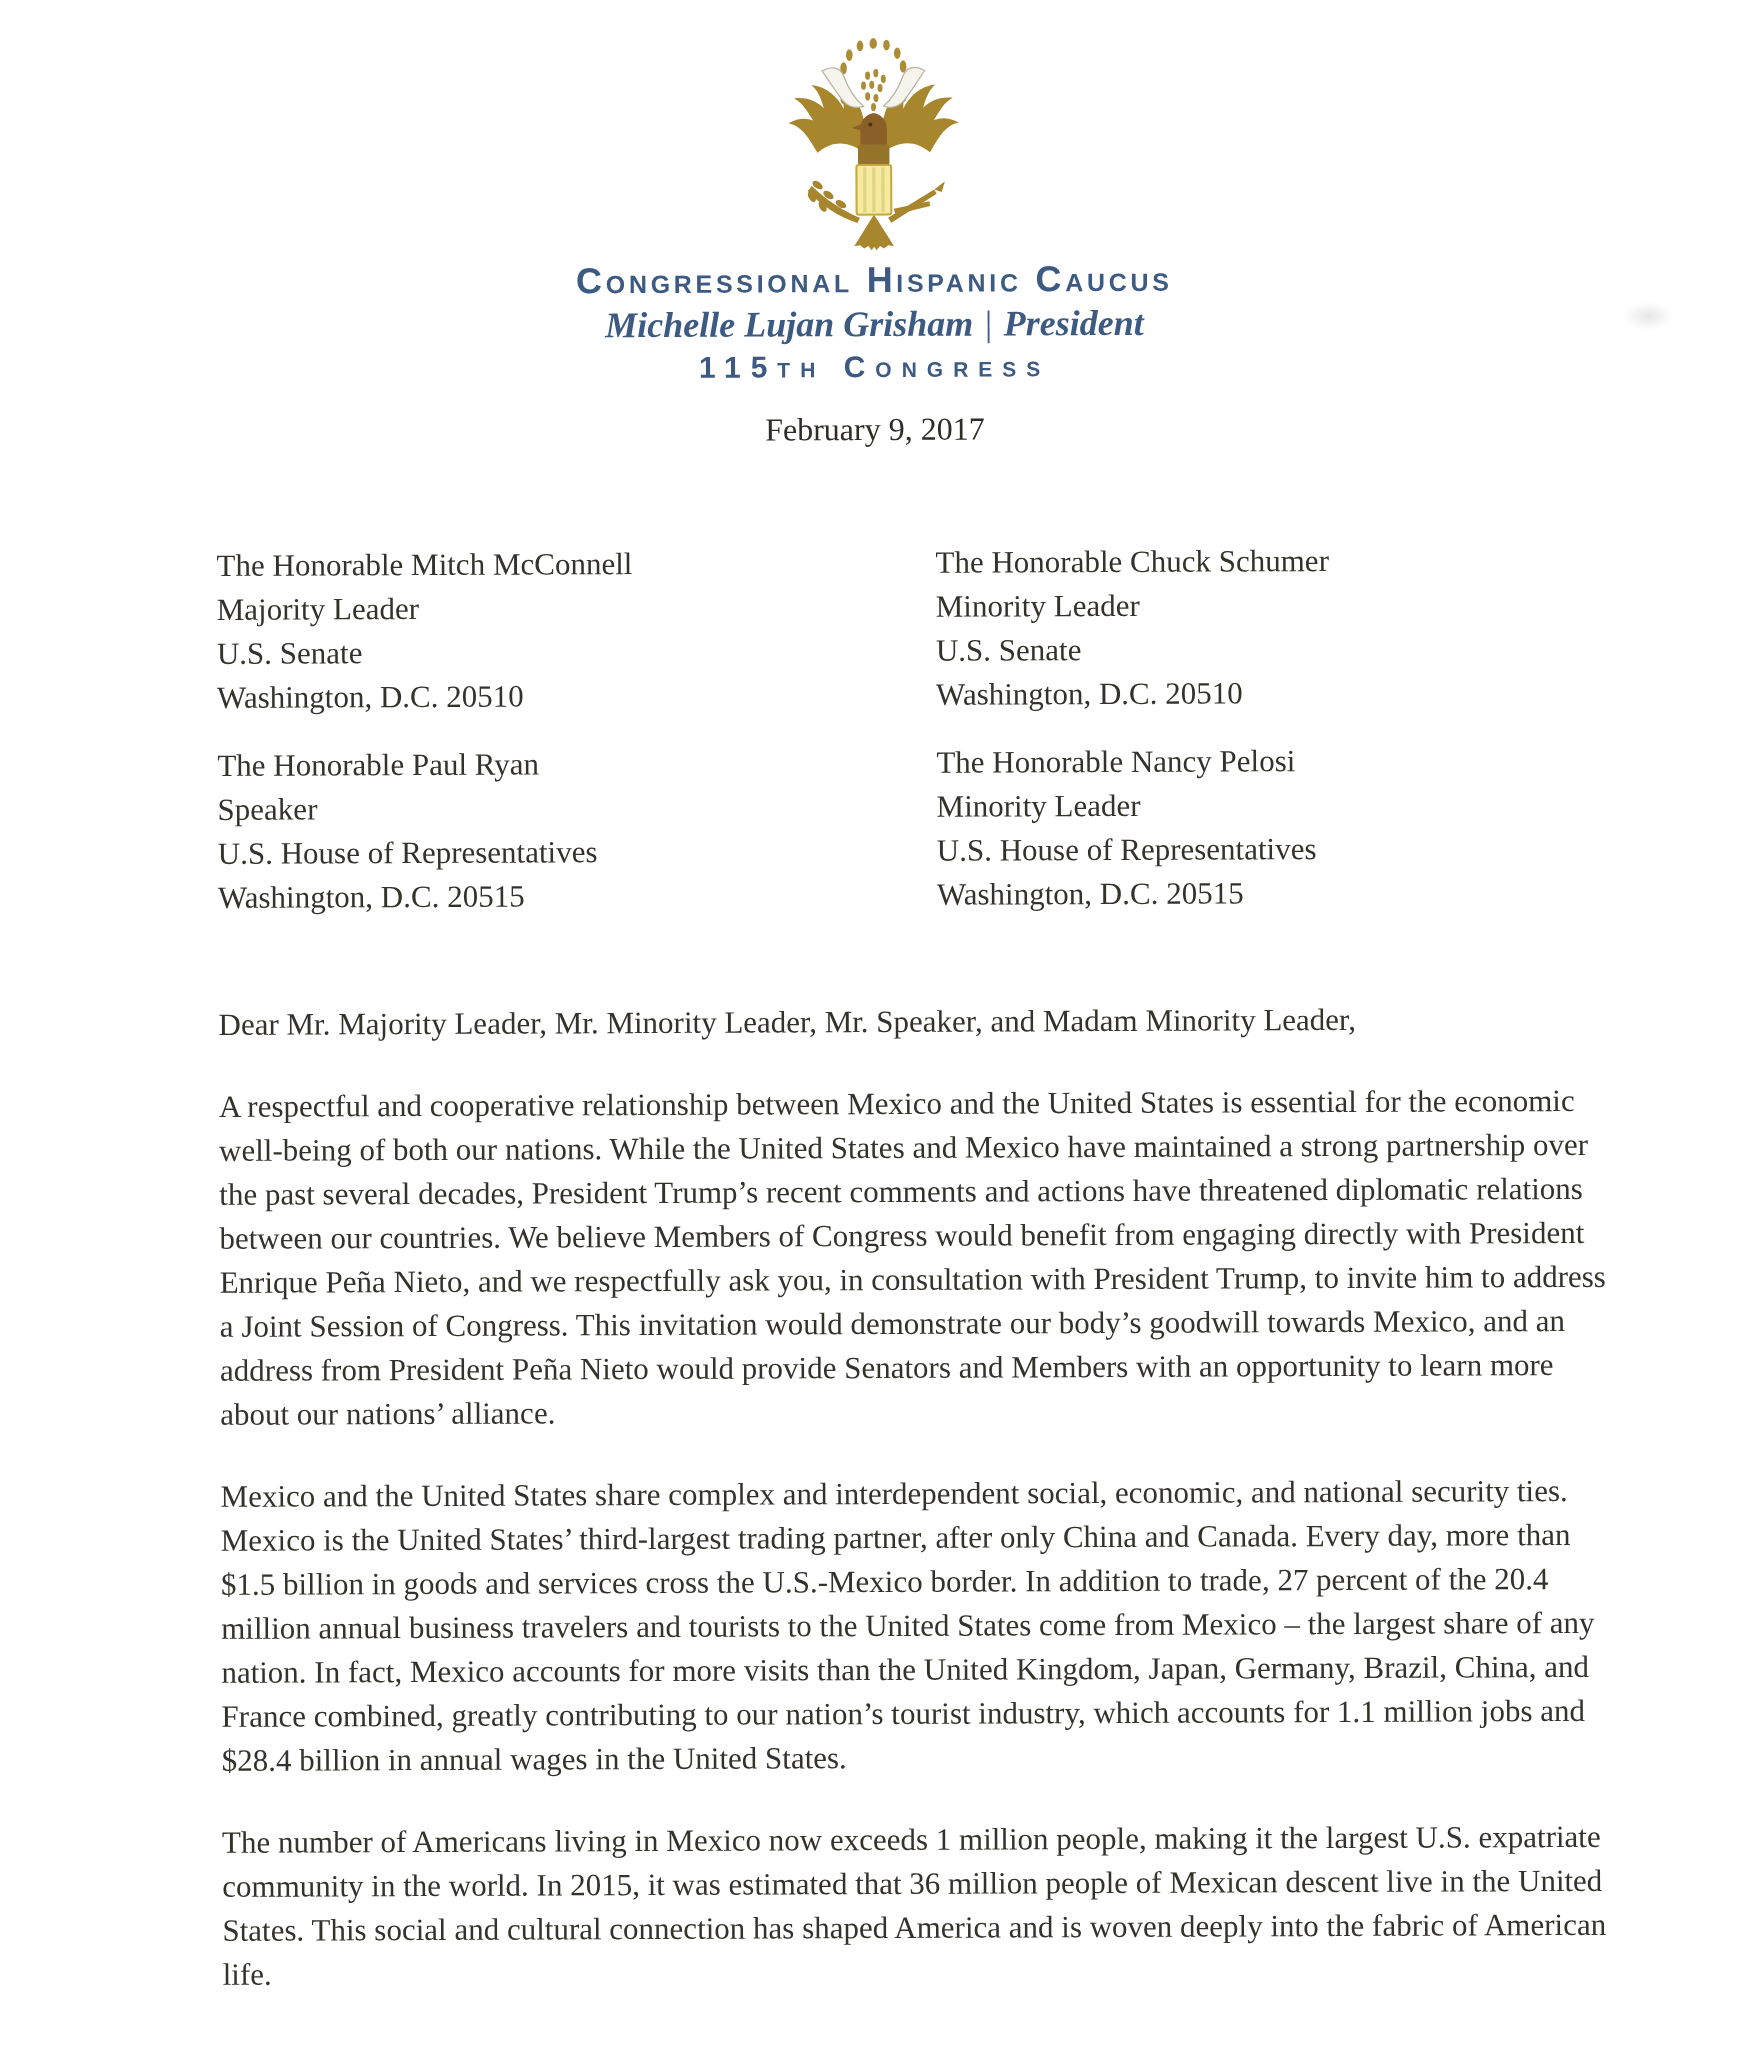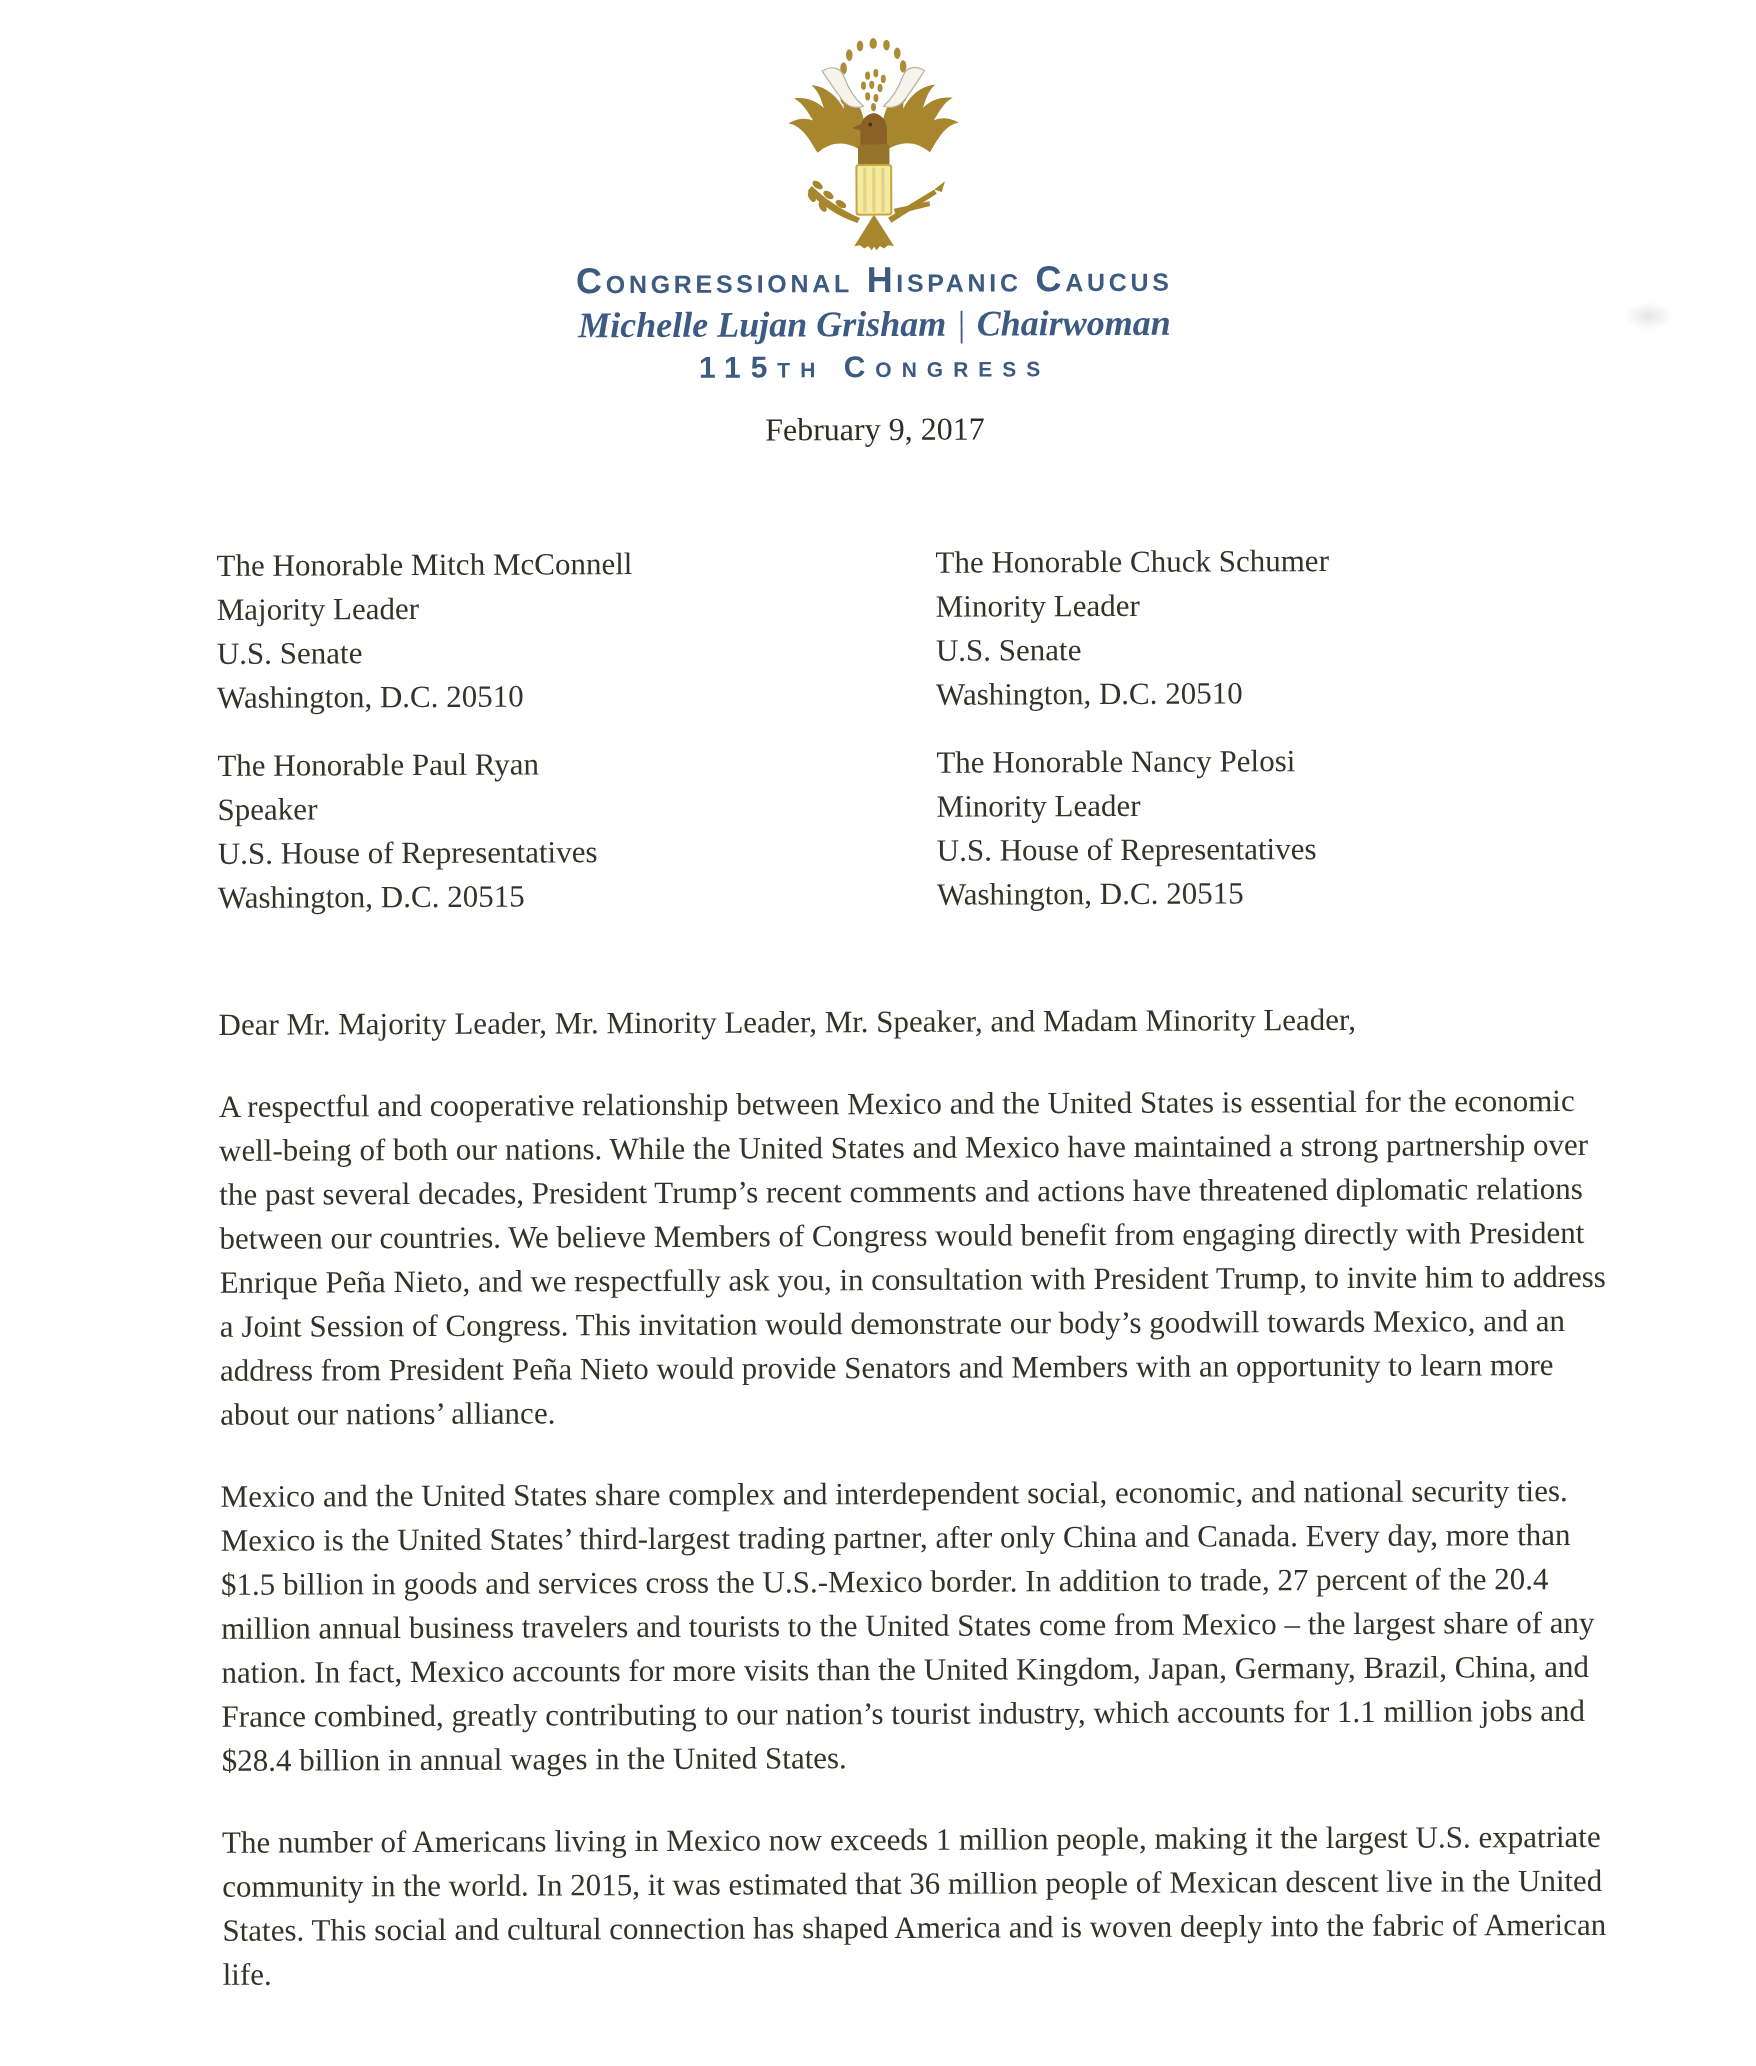--- a/index.html
+++ b/index.html
@@ -187,21 +187,21 @@
       </g>
 
       <rect x="182" y="262" width="76" height="52" rx="8" fill="#96732a"></rect>
       <rect x="178" y="312" width="84" height="120" rx="6" fill="#f5eb9e" stroke="#c5a744" stroke-width="5"></rect>
       <path d="M198 318 L198 426 M220 318 L220 426 M242 318 L242 426" stroke="#e3d386" stroke-width="8" fill="none"></path>
     </svg>
   </div>
 
   <div class="org-line">Congressional Hispanic Caucus</div>
   <div class="chair-line">
-    <span>Michelle Lujan Grisham</span><span class="sep">|</span><span>Chairwoman</span>
+    <span>Michelle Lujan Grisham</span><span class="sep">|</span><span>President</span>
   </div>
   <div class="congress-line">115th Congress</div>
 
   <div class="date-line">February 9, 2017</div>
 
   <div class="recipients">
     <div class="recipient">
       <div>The Honorable Mitch McConnell</div>
       <div>Majority Leader</div>
       <div>U.S. Senate</div>

